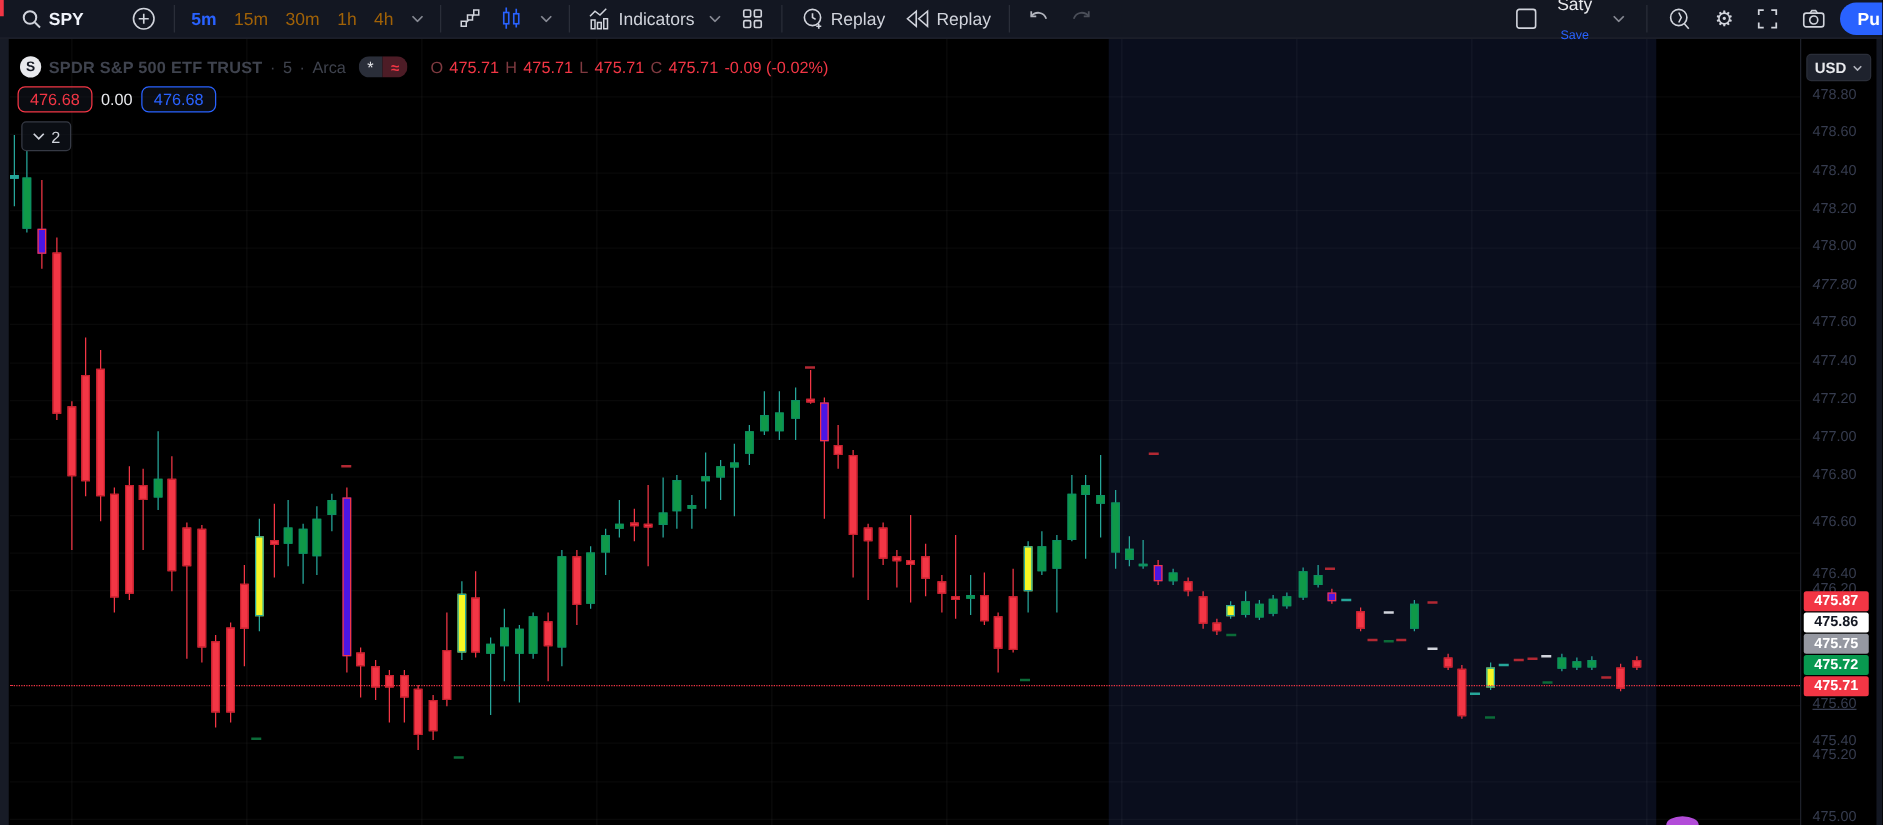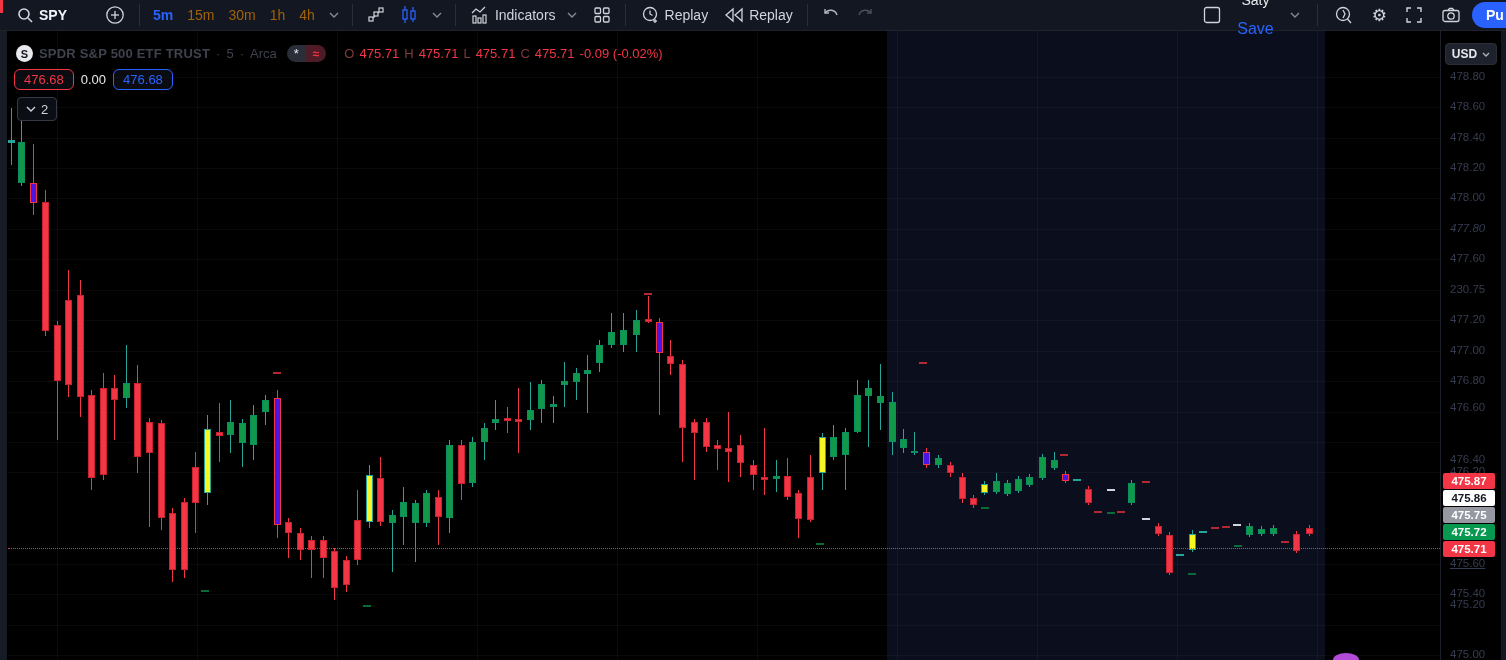--- a/index.html
+++ b/index.html
@@ -16,21 +16,21 @@
   .tb-btn { display:flex; align-items:center; gap:5px; padding:4px 7px; border-radius:4px; cursor:pointer; white-space:nowrap; }
   .tb-sep { width:1px; height:22px; background:#2a2e39; margin:0 5px; }
   .tf { padding:4px 6px; color:#a16207; font-weight:400; }
   .tf.active { color:#2962ff; font-weight:700; }
   .sym { font-weight:700; color:#f0f3fa; }
   .icon { display:inline-flex; align-items:center; justify-content:center; }
   .dim { opacity:.35; }
   .notif-dot { position:absolute; top:0; left:0; width:3px; height:13px; background:#f23645; }
   .saty-block { display:flex; flex-direction:column; align-items:center; line-height:1; padding:2px 4px; cursor:pointer; }
   .saty-name { font-size:14px; color:#e8e9ed; }
-  .saty-save { font-size:16px; color:#2962ff; margin-top:14px; }
+  .saty-save { font-size:10px; color:#2962ff; margin-top:14px; }
   .publish { height:26px; background:#2962ff; color:#fff; font-size:14px; font-weight:700;
              border-radius:100px 0 0 100px; display:flex; align-items:center;
              padding:0 6px 0 14px; width:34px; overflow:hidden; }
   .gear-glyph { font-size:17px; color:#d1d4dc; }
 
   
   .left-strip { position:absolute; left:0; top:31px; width:7px; height:629px; background:#171b26; z-index:5; }
   .ah-region { position:absolute; left:887px; top:31px; width:438px; height:629px; background:#0a0e1d; z-index:1; }
   .right-strip{ position:absolute; left:1501px; top:31px; width:5px; height:629px; background:#131722; z-index:6; }
   .price-axis { position:absolute; left:1440px; top:31px; width:61px; height:629px;
@@ -562,25 +562,25 @@
     </span>
   </div>
   <div id="axis-labels">
       <div class="axis-tick" style="top: 70px;">478.80</div>
       <div class="axis-tick" style="top: 100px;">478.60</div>
       <div class="axis-tick" style="top: 131px;">478.40</div>
       <div class="axis-tick" style="top: 161px;">478.20</div>
       <div class="axis-tick" style="top: 191px;">478.00</div>
       <div class="axis-tick" style="top: 222px; font-style: italic;">477.80</div>
       <div class="axis-tick" style="top: 252px;">477.60</div>
-      <div class="axis-tick" style="top: 283px;">230.75</div>
+      <div class="axis-tick" style="top: 283px;">477.40</div>
       <div class="axis-tick" style="top: 313px;">477.20</div>
       <div class="axis-tick" style="top: 344px;">477.00</div>
       <div class="axis-tick" style="top: 374px;">476.80</div>
-      <div class="axis-tick" style="top: 401px; text-align: right;">476.60</div>
+      <div class="axis-tick" style="top: 412px; text-align: right;">476.60</div>
       <div class="axis-tick" style="top: 453px;">476.40</div>
       <div class="axis-tick" style="top: 465px;">476.20</div>
       <div class="axis-tick" style="top: 557px; text-decoration: underline;">475.60</div>
       <div class="axis-tick" style="top: 587px;">475.40</div>
       <div class="axis-tick" style="top: 598px;">475.20</div>
       <div class="axis-tick" style="top: 648px;">475.00</div>
       <div class="axis-badge" style="top: 473px; background: rgb(242, 54, 69); color: rgb(255, 255, 255);">475.87</div>
       <div class="axis-badge" style="top: 490px; background: rgb(255, 255, 255); color: rgb(19, 23, 34);">475.86</div>
       <div class="axis-badge" style="top: 507px; background: rgb(149, 152, 161); color: rgb(255, 255, 255);">475.75</div>
       <div class="axis-badge" style="top: 524px; background: rgb(8, 153, 80); color: rgb(255, 255, 255);">475.72</div>

